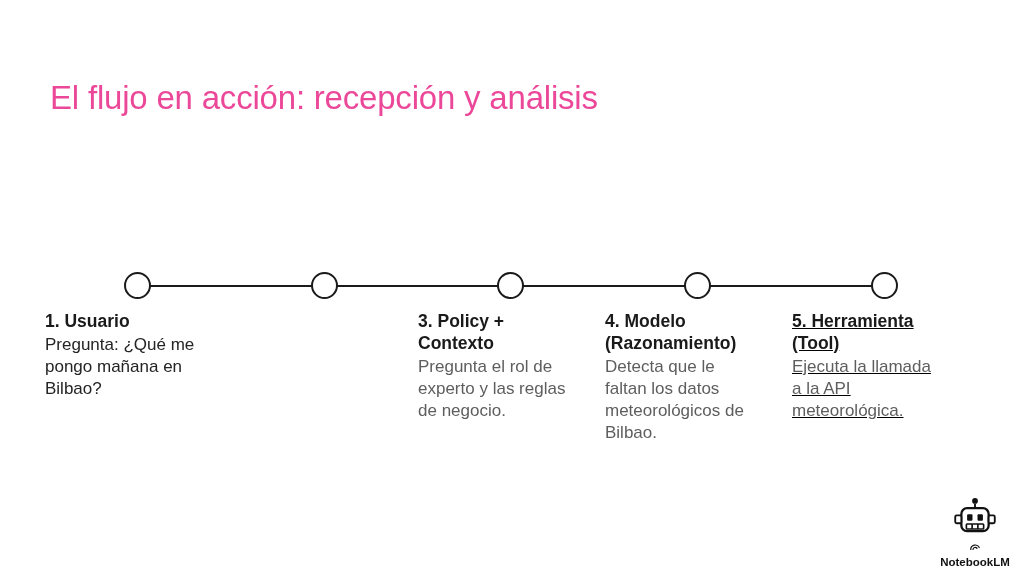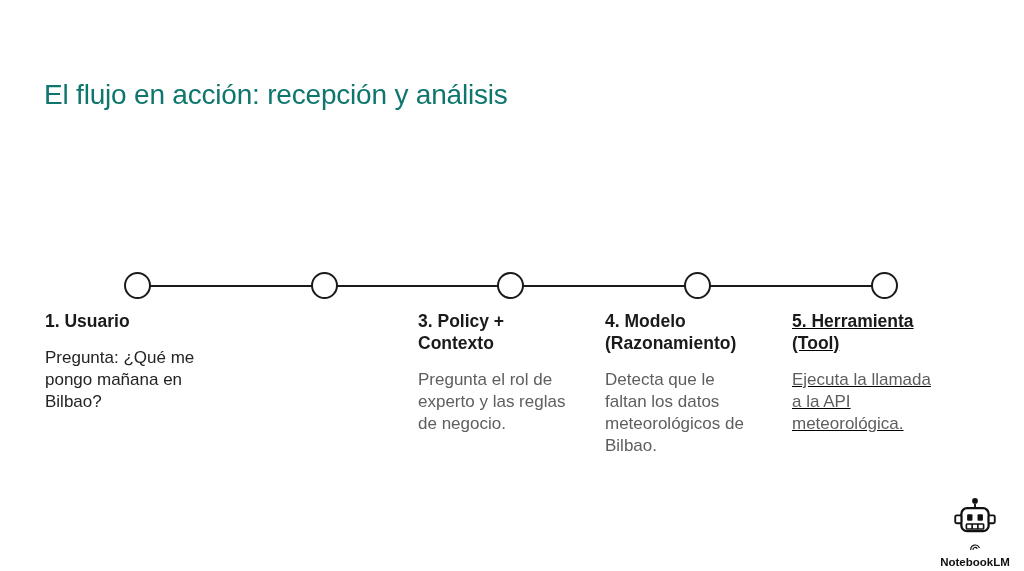--- a/index.html
+++ b/index.html
@@ -10,27 +10,27 @@
   .slide {
     position: relative;
     width: 1024px;
     height: 571px;
     background: #ffffff;
     overflow: hidden;
     font-family: "Liberation Sans", "DejaVu Sans", sans-serif;
   }
   .slide-title {
     position: absolute;
-    left: 44px;
+    left: 50px;
     top: 54px;
-    font-size: 28px;
+    font-size: 33px;
     line-height: 44px;
     font-weight: 400;
     letter-spacing: -0.2px;
-    color: #0f766e;
+    color: #ec4899;
     white-space: nowrap;
   }
   .timeline-line {
     position: absolute;
     left: 138px;
     top: 285px;
     width: 747px;
     height: 2px;
     background: #1a1a1a;
   }
@@ -62,21 +62,21 @@
   .step-5 { left: 792px; text-decoration: underline; }
 
   .step-heading {
     font-size: 17.5px;
     line-height: 22px;
     font-weight: 700;
     color: #1a1a1a;
     white-space: pre-line;
   }
   .step-body {
-    margin-top: 15px;
+    margin-top: 2px;
     font-size: 17px;
     line-height: 22px;
     font-weight: 400;
     color: #5e5e5e;
     white-space: pre-line;
   }
   .step-body.dark {
     color: #242424;
   }
 

